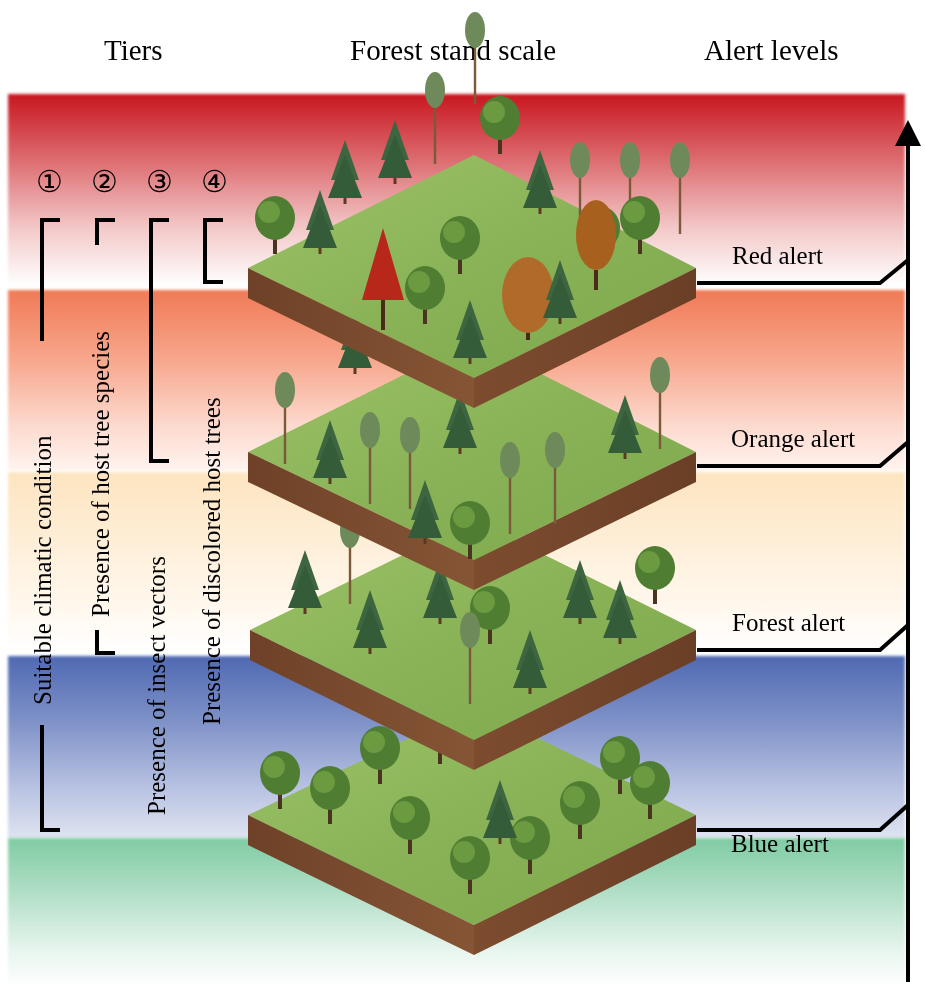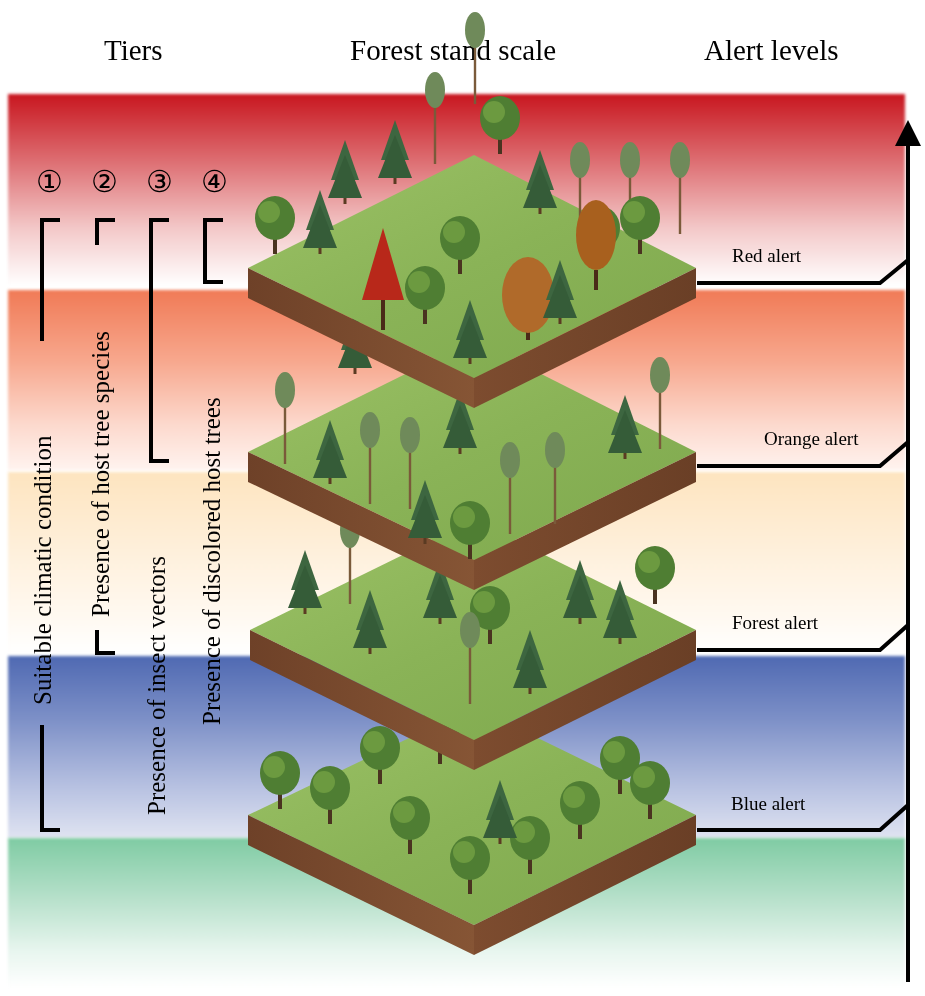--- a/index.html
+++ b/index.html
@@ -6,21 +6,21 @@
   body{width:925px;height:996px;position:relative;overflow:hidden;font-family:"Liberation Serif","DejaVu Serif",serif;color:#000;}
   .hdr{position:absolute;top:8px;font-size:29px;line-height:36px;white-space:nowrap;margin-top:24px;}
   .band{position:absolute;left:8px;width:897px;filter:blur(1.5px);}
   .band-red{top:94px;height:192px;background:linear-gradient(#c8161f 0%,#dd6e72 35%,#f3c8c8 70%,#ffffff 100%);}
   .band-orange{top:290px;height:180px;background:linear-gradient(#f07a56 0%,#f7a88e 40%,#fcd9cd 75%,#fff3ef 100%);}
   .band-yellow{top:472px;height:182px;background:linear-gradient(#fde4bf 0%,#fef0dc 45%,#fff9f1 80%,#ffffff 100%);}
   .band-blue{top:656px;height:182px;background:linear-gradient(#4f69b2 0%,#7d90c7 35%,#b7c1e1 72%,#dfe3f1 100%);}
   .band-green{top:838px;height:150px;background:linear-gradient(#7fcba3 0%,#b6e0ca 40%,#e7f5ee 75%,#ffffff 100%);}
   .num{position:absolute;top:164px;font-size:30px;line-height:36px;}
   .vlabel{position:absolute;font-size:25px;line-height:30px;white-space:nowrap;transform-origin:0 0;transform:rotate(-90deg);}
-  .alert{position:absolute;font-size:19px;line-height:30px;white-space:nowrap;}
+  .alert{position:absolute;font-size:25px;line-height:30px;white-space:nowrap;}
   svg.overlay{position:absolute;left:0;top:0;}
 </style>
 </head>
 <body>
 
 <div class="band band-red"></div>
 <div class="band band-orange"></div>
 <div class="band band-yellow"></div>
 <div class="band band-blue"></div>
 <div class="band band-green"></div>
@@ -174,15 +174,15 @@
   </g>
   <polygon points="908,120 895,146 921,146" fill="#000"></polygon>
 </svg>
 
 <div class="vlabel" style="left:28px;top:705px;">Suitable climatic condition</div>
 <div class="vlabel" style="left:86px;top:617px;">Presence of host tree species</div>
 <div class="vlabel" style="left:142px;top:815px;">Presence of insect vectors</div>
 <div class="vlabel" style="left:197px;top:725px;">Presence of discolored host trees</div>
 
 <div class="alert" style="left:732px;top:241px;">Red alert</div>
-<div class="alert" style="left:764px;top:424px;text-align:center;">Orange alert</div>
+<div class="alert" style="left:731px;top:424px;text-align:center;">Orange alert</div>
 <div class="alert" style="left:732px;top:608px;">Forest alert</div>
-<div class="alert" style="left:731px;top:789px;text-align:center;">Blue alert</div>
+<div class="alert" style="left:731px;top:829px;text-align:center;">Blue alert</div>
 
 </body></html>

